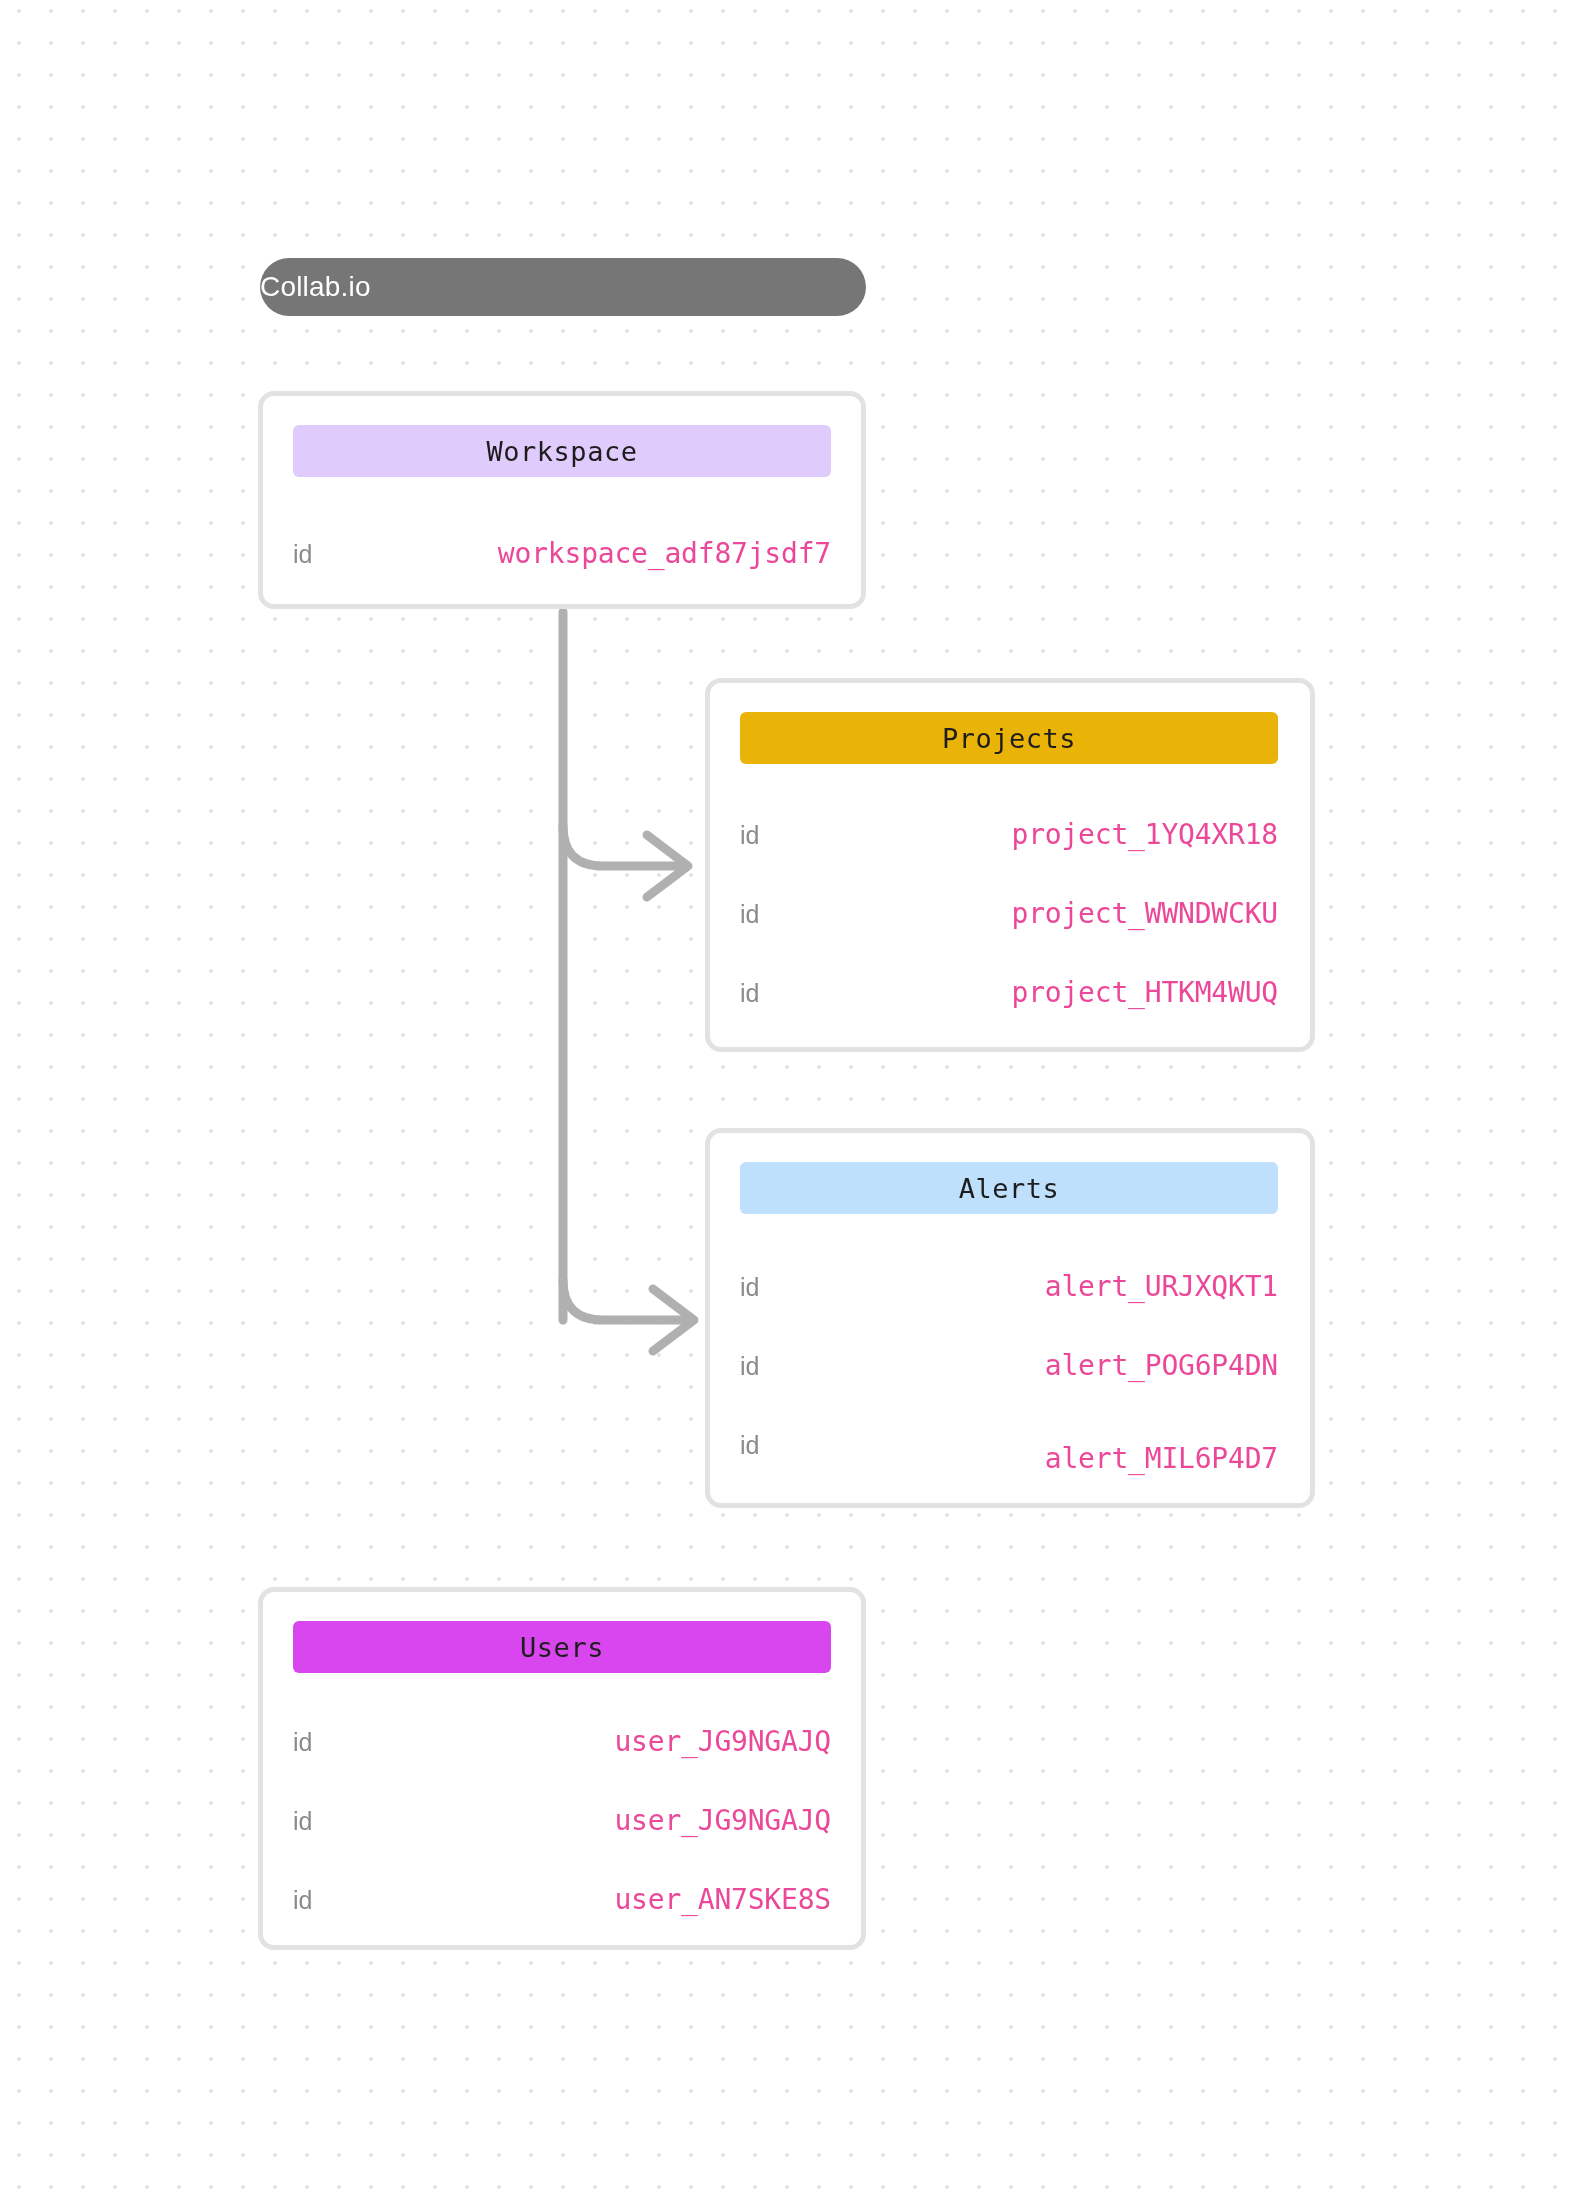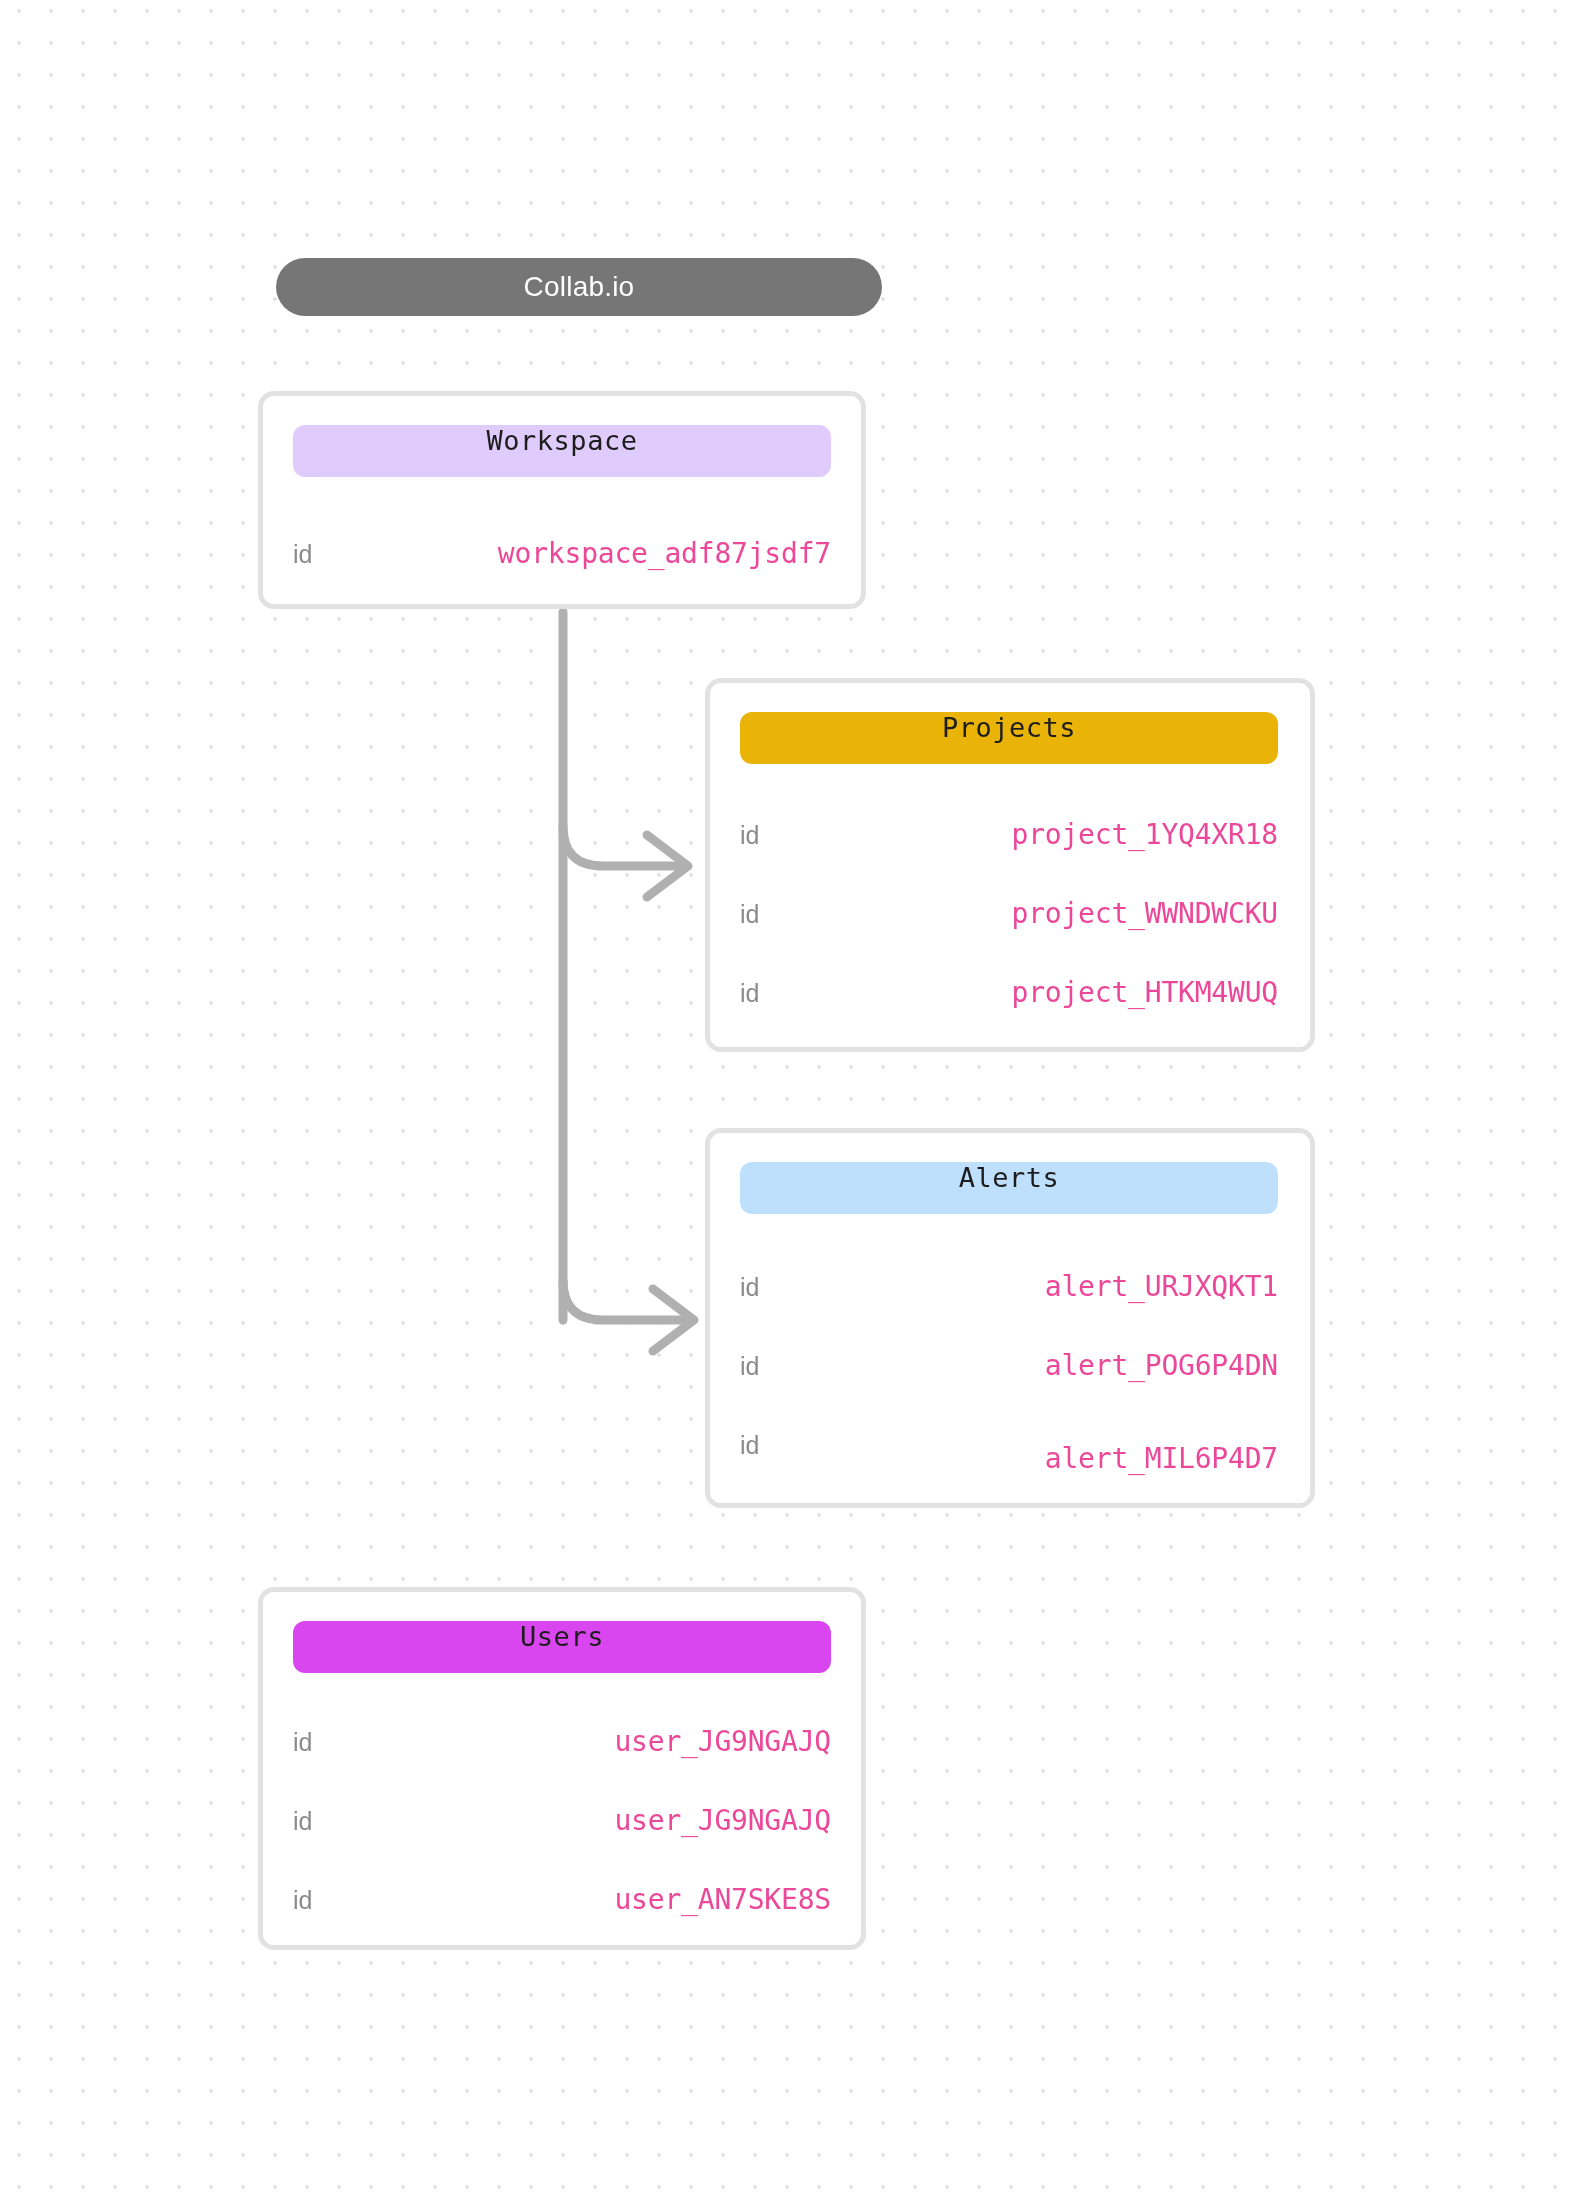--- a/index.html
+++ b/index.html
@@ -19,52 +19,51 @@
   }
 
   .canvas {
     position: absolute;
     inset: 0;
   }
 
   
   .title-pill {
     position: absolute;
-    left: 276px;
+    left: 260px;
     top: 258px;
     width: 606px;
     height: 58px;
     background: #767676;
     border-radius: 29px;
     display: flex;
     align-items: center;
-    justify-content: center;
   }
   .title-pill-label {
     color: #ffffff;
     font-size: 28px;
     font-family: "Liberation Sans", sans-serif;
     letter-spacing: 0.2px;
   }
 
   
   .card {
     position: absolute;
     background: #ffffff;
     border: 5px solid #e2e2e2;
     border-radius: 16px;
     box-sizing: border-box;
   }
 
   .card-header {
     position: absolute;
     height: 52px;
-    border-radius: 12px;
+    border-radius: 6px;
     display: flex;
-    align-items: flex-start;
+    align-items: center;
     justify-content: center;
   }
   .card-header-label {
     font-family: "DejaVu Sans Mono", "Liberation Mono", monospace;
     font-size: 27px;
     color: #1d1d1d;
     letter-spacing: 0.5px;
   }
 
   .row {

